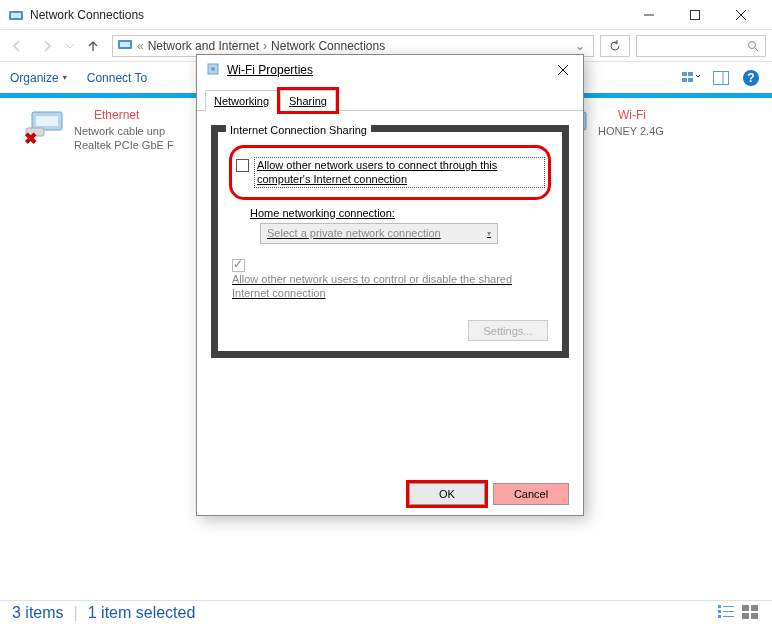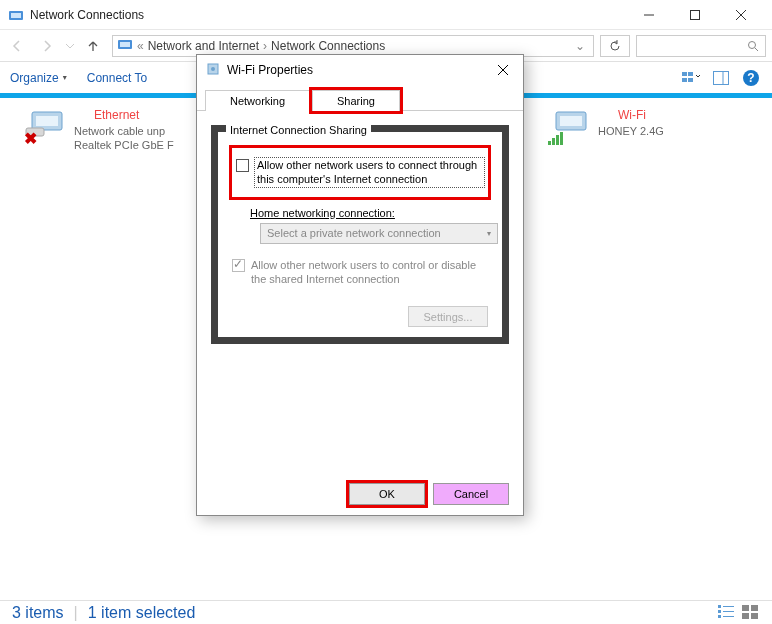--- a/index.html
+++ b/index.html
@@ -39,29 +39,29 @@
 .nic-text .name { color: #ef4444; margin-left: 20px; }
 .nic-text .sub { color: #666; font-size: 11px; }
 
 
 .statusbar { position: absolute; bottom: 0; left: 0; right: 0; height: 24px; border-top: 1px solid #e0e0e0; display: flex; align-items: center; padding: 4px 12px; color: #1a5cb0; font-size: 16px; }
 .statusbar .sdiv { color: #ccc; margin: 0 10px; }
 .statusbar .sp { flex: 1; }
 .viewicon { width: 18px; height: 16px; margin-left: 6px; }
 
 
-.dialog { position: absolute; left: 196px; top: 54px; width: 328px; height: 462px; background: #fff; border: 1px solid #888; box-shadow: 4px 4px 14px rgba(0,0,0,0.25); }
+.dialog { position: absolute; left: 196px; top: 54px; width: 388px; height: 462px; background: #fff; border: 1px solid #888; box-shadow: 4px 4px 14px rgba(0,0,0,0.25); text-decoration: underline; }
 .dlg-title { height: 30px; display: flex; align-items: center; padding: 0 8px; }
 .dlg-title .icon { width: 16px; height: 16px; margin-right: 6px; }
 .dlg-title .txt { flex: 1; color: #000; }
 .dlg-close { width: 24px; height: 24px; display: flex; align-items: center; justify-content: center; }
 .dlg-close svg { width: 10px; height: 10px; }
 
 .tabs { display: flex; padding: 4px 8px 0 8px; border-bottom: 1px solid #ccc; }
-.tab { padding: 4px 24px; border: 1px solid #ccc; border-bottom: none; background: #fff; margin-right: 2px; position: relative; top: 1px; font-size: 11px; }
+.tab { padding: 4px 8px; border: 1px solid #ccc; border-bottom: none; background: #fff; margin-right: 2px; position: relative; top: 1px; font-size: 11px; }
 .tab.active { background: #fff; }
 .redbox { outline: 3px solid #e80000; }
 
 .panel { padding: 14px 14px; }
 .groupbox { border: 7px solid #404040; padding: 14px 14px 10px; position: relative; }
 .groupbox .legend { position: absolute; top: -8px; left: 8px; background: #fff; padding: 0 4px; font-size: 11px; }
 
 .chkrow { display: flex; align-items: flex-start; margin: 6px 0; }
 .chkrow .cb { width: 13px; height: 13px; border: 1px solid #555; margin-right: 6px; margin-top: 1px; background: #fff; flex-shrink: 0; position: relative; }
 .chkrow .cb.checked::after { content:"✓"; position: absolute; left: 0; top: -3px; font-size: 12px; color: #888; }
@@ -70,21 +70,21 @@
 .chkrow .lbl { font-size: 11px; line-height: 1.3; }
 .chkrow.dotted .lbl { outline: 1px dotted #555; padding: 0 2px; }
 
 .sublabel { font-size: 11px; text-decoration: underline; margin: 10px 0 4px 18px; }
 .dropdown { margin-left: 28px; width: 238px; height: 21px; border: 1px solid #bbb; background: #eee; display: flex; align-items: center; padding: 0 6px; color: #888; font-size: 11px; justify-content: space-between; }
 .dropdown .dd { font-size: 8px; color: #888; }
 
 .settingsbtn { float: right; margin-top: 14px; width: 80px; height: 21px; border: 1px solid #ccc; background: #f0f0f0; color: #aaa; font-size: 11px; }
 
 .dlg-buttons { position: absolute; bottom: 10px; right: 14px; display: flex; gap: 8px; }
-.btn { width: 76px; height: 22px; border: 1px solid #999; background: #f0abfc; font-size: 11px; }
+.btn { width: 76px; height: 22px; border: 1px solid #999; background: #fca5a5; font-size: 11px; }
 .btn.ok { background: #e8e8e8; }
 
 </style>
 </head>
 <body>
 
 <div class="titlebar">
   <span class="icon">
     <svg viewBox="0 0 16 16">
         <rect x="1" y="4" width="14" height="9" fill="#4a90d9" rx="1"></rect>
@@ -265,34 +265,34 @@
 
   <div class="tabs">
     <div class="tab">Networking</div>
     <div class="tab active redbox">Sharing</div>
   </div>
 
   <div class="panel">
     <div class="groupbox">
       <span class="legend">Internet Connection Sharing</span>
 
-      <div class="redbox" style="padding:4px; margin:2px 0 6px;">
+      <div class="redbox" style="padding:4px; margin:2px 0 6px;border-radius:12px;">
         <div class="chkrow dotted">
           <span class="cb"></span>
           <span class="lbl">Allow other network users to connect through this computer's Internet connection</span>
         </div>
       </div>
 
       <div class="sublabel">Home networking connection:</div>
       <div class="dropdown">
         <span>Select a private network connection</span>
         <span class="dd">▾</span>
       </div>
 
-      <div class="chkrow disabled" style="margin-top:14px;">
+      <div class="chkrow disabled" style="margin-top:14px;flex-direction:column;">
         <span class="cb checked"></span>
         <span class="lbl">Allow other network users to control or disable the shared Internet connection</span>
       </div>
 
       <button class="settingsbtn" disabled="">Settings...</button>
       <div style="clear:both"></div>
     </div>
   </div>
 
   <div class="dlg-buttons">

